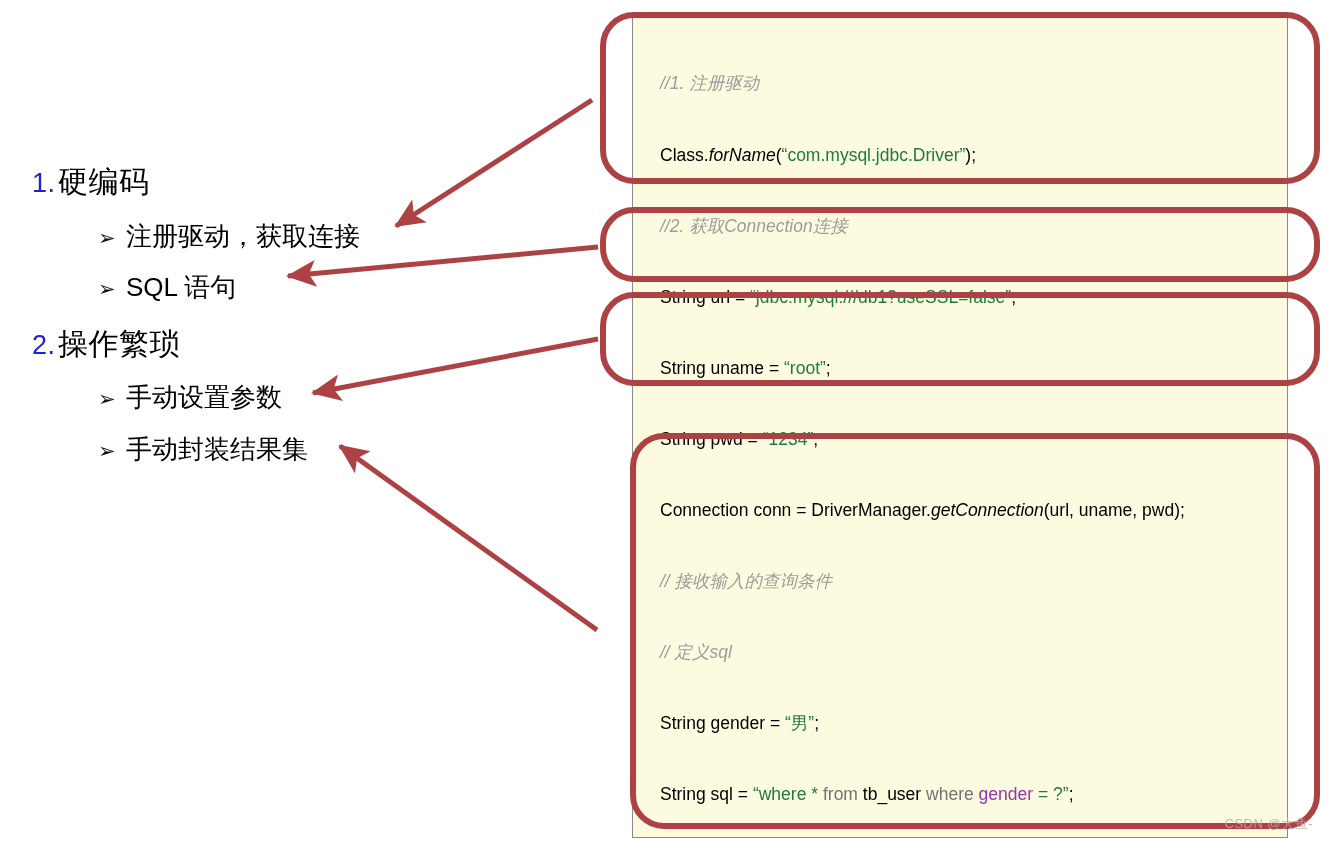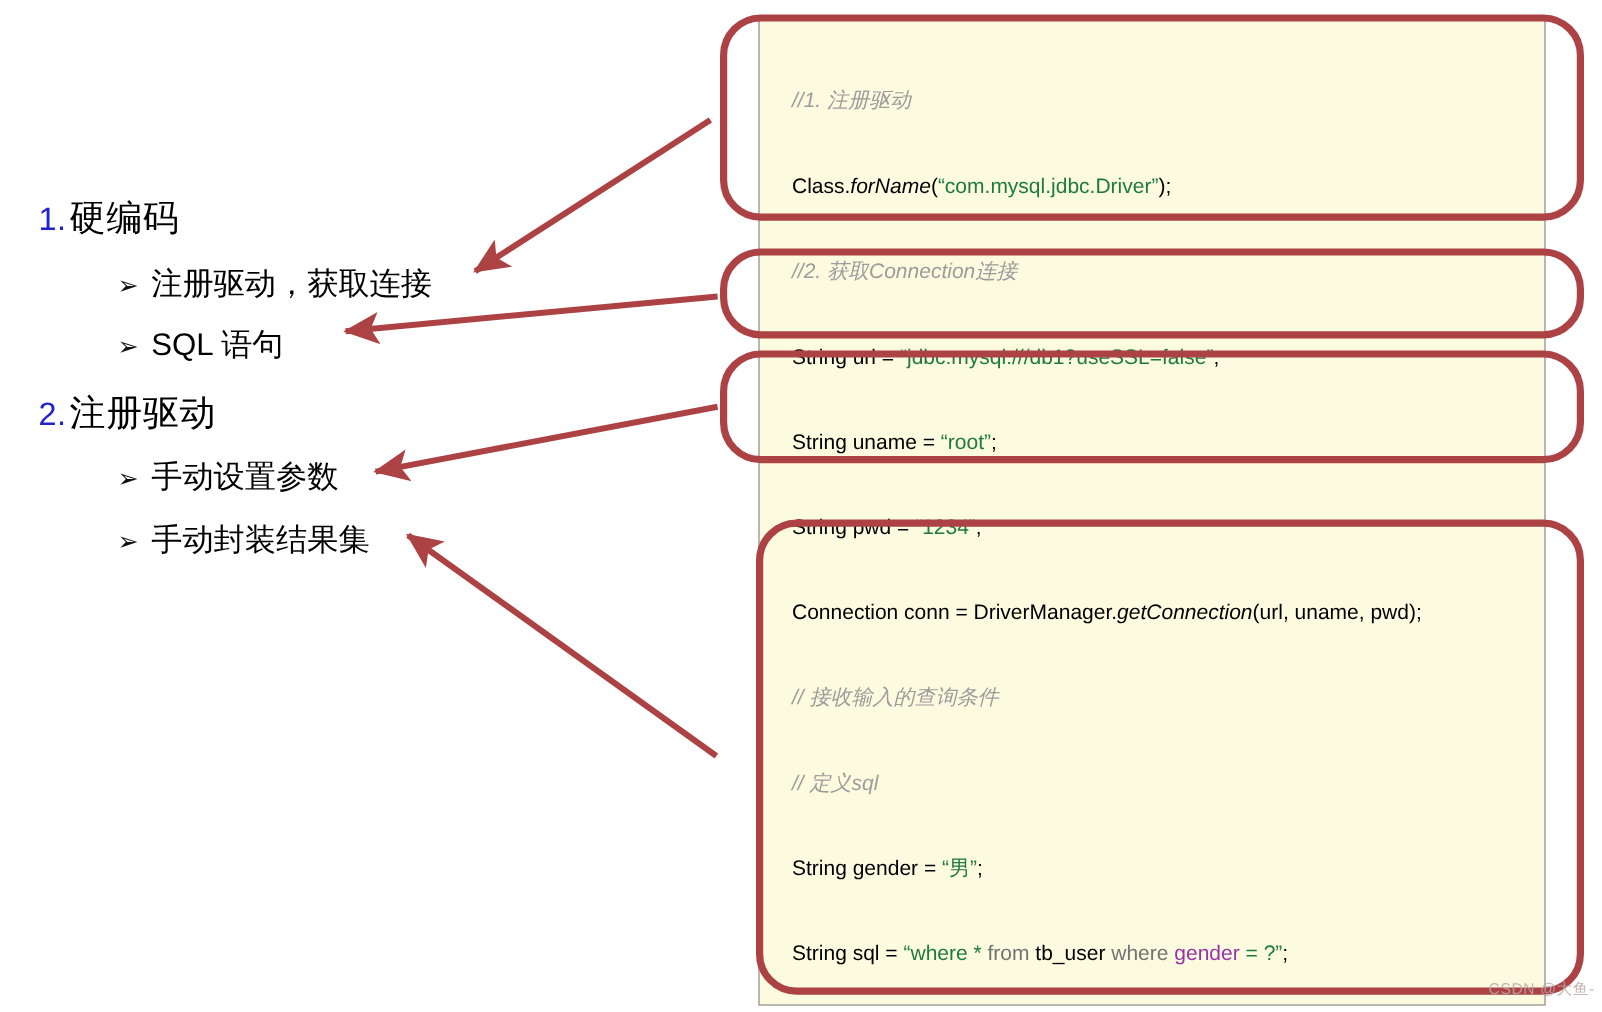--- a/index.html
+++ b/index.html
@@ -101,21 +101,21 @@
   .arrows {
     position: absolute;
     left: 0; top: 0;
     width: 1335px; height: 843px;
     pointer-events: none;
   }
 
   
   .watermark {
     position: absolute;
-    right: 6px;
+    right: 22px;
     bottom: 10px;
     font-size: 13px;
     color: #b9a9a9;
     opacity: .85;
     letter-spacing: .5px;
   }
 </style>
 </head>
 <body>
 
@@ -133,21 +133,21 @@
       <span class="txt">注册驱动，获取连接</span>
     </div>
 
     <div class="lvl2" style="top:270px;left:0;">
       <span class="bullet">➢</span>
       <span class="txt">SQL 语句</span>
     </div>
 
     <div class="lvl1" style="top:324px;left:0;">
       <span class="num">2.</span>
-      <span>注册驱动</span>
+      <span>操作繁琐</span>
     </div>
 
     <div class="lvl2" style="top:380px;left:0;">
       <span class="bullet">➢</span>
       <span class="txt">手动设置参数</span>
     </div>
 
     <div class="lvl2" style="top:432px;left:0;">
       <span class="bullet">➢</span>
       <span class="txt">手动封装结果集</span>

